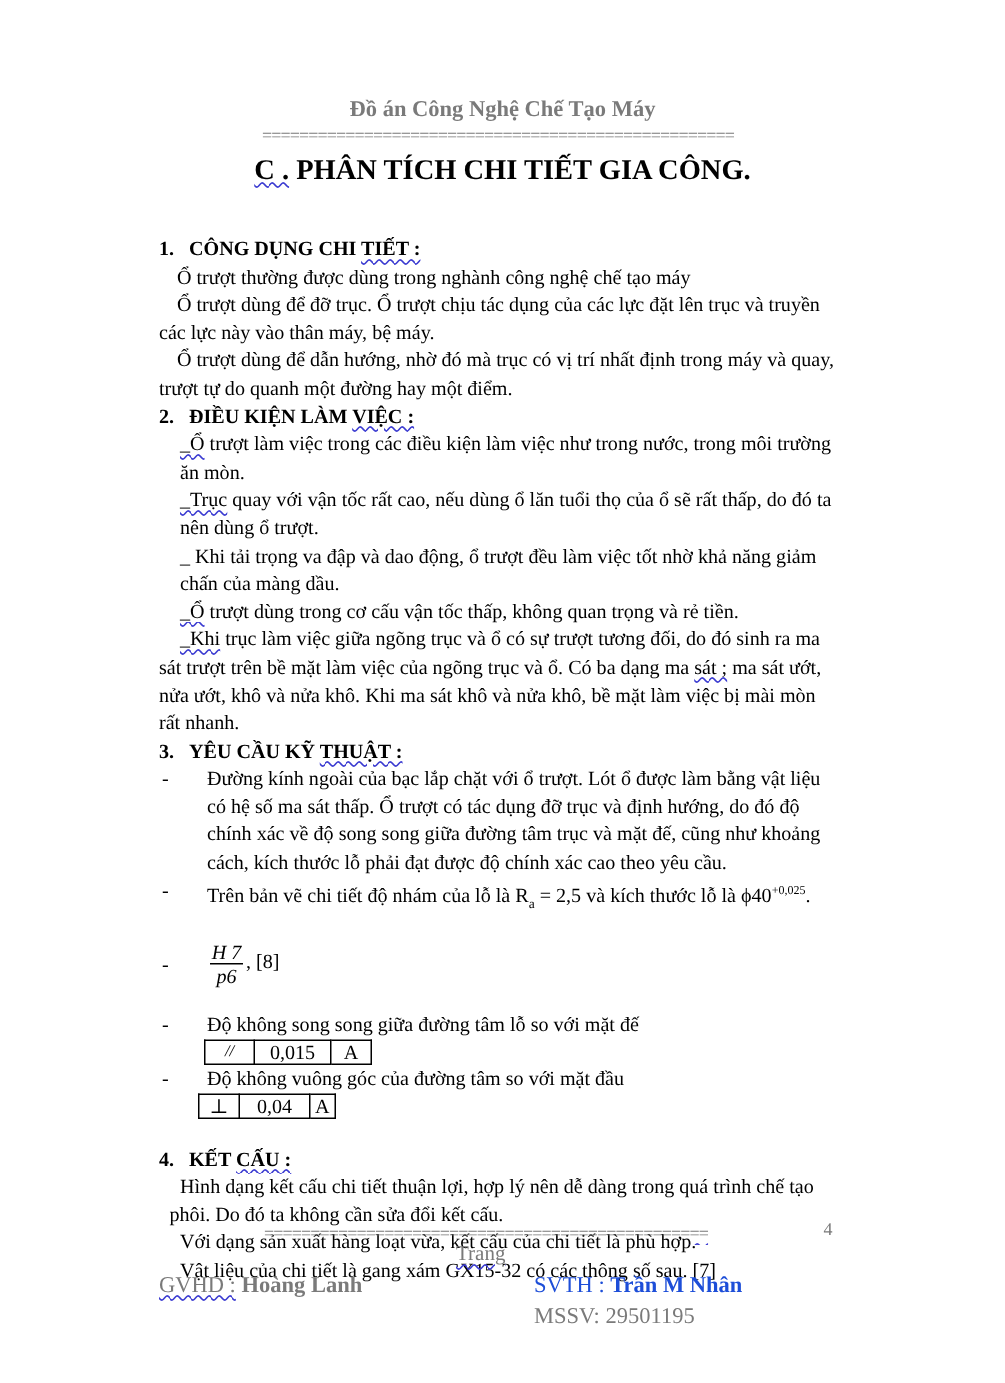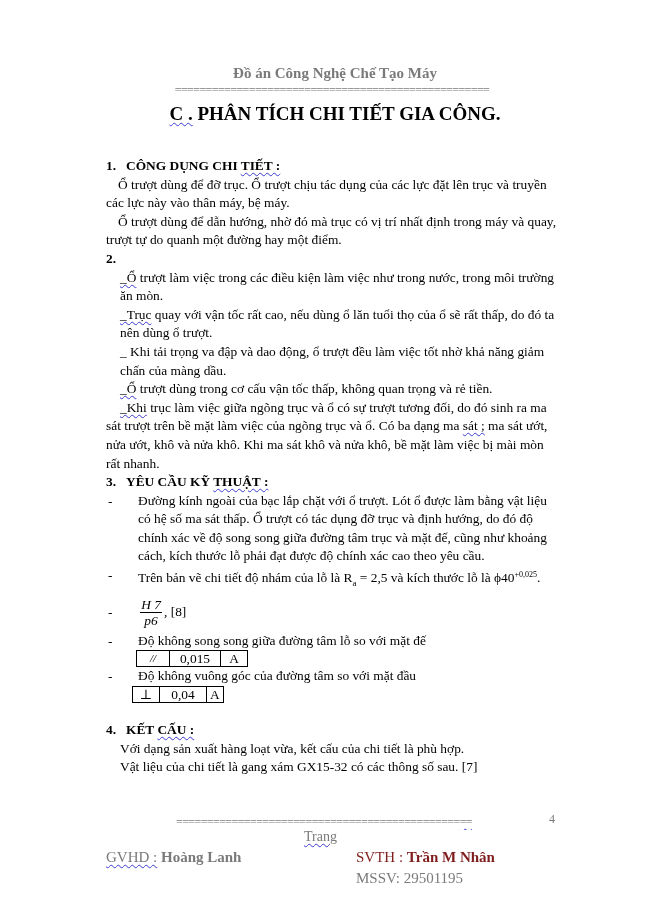--- a/index.html
+++ b/index.html
@@ -27,31 +27,31 @@
     .h { font-weight: bold; display: flex; }
     .h .num { width: 20px; }
     p { margin: 0; }
     .indent { text-indent: 12px; }
     .blk { padding-left: 14px; }
     .dash { display: flex; }
     .dash .d { width: 30px; flex: 0 0 30px; padding-left: 2px; }
     .dash .t { flex: 1; }
     .tol { border-collapse: collapse; margin-left: 30px; font-size: 13.4px; line-height: 15px; }
     .tol td { border: 1px solid #000; padding: 0 6px; text-align: center; }
-    .frac { display: inline-flex; flex-direction: column; align-items: center; vertical-align: middle; font-style: italic; line-height: 15px; margin: 0 2px; }
+    .frac { display: inline-flex; flex-direction: column; align-items: center; vertical-align: middle; font-style: italic; line-height: 15px; margin: 12px 2px; }
     .frac .bar { border-top: 1px solid #000; width: 22px; }
     sup { font-size: 8px; }
     .footer-rule {
       position: absolute; top: 815px; left: 128px; width: 392px; text-align: center;
       font-size: 12px; color: #7a7a7a; letter-spacing: -0.6px; overflow: hidden; white-space: nowrap;
     }
     .page-num { position: absolute; top: 812px; left: 549px; font-size: 12px; color: #7a7a7a; }
     .trang { position: absolute; top: 829px; left: 304px; font-size: 14px; color: #7a7a7a; }
     .gvhd { position: absolute; top: 849px; left: 106px; font-size: 15px; color: #7a7a7a; }
-    .svth { position: absolute; top: 849px; left: 356px; font-size: 15px; color: #7f1d1d; }
+    .svth { position: absolute; top: 849px; left: 356px; font-size: 15px; color: #1d4ed8; }
     .mssv { position: absolute; top: 870px; left: 356px; font-size: 15px; color: #7a7a7a; }
     b { font-weight: bold; }
   </style>
 </head>
 <body>
 
 <div class="page">
 
   <div class="header-title">Đồ án Công Nghệ Chế Tạo Máy</div>
   <div class="header-rule">===================================================</div>
@@ -59,25 +59,27 @@
   <div class="chapter-title">
     <span class="squig">C .</span><span> PHÂN TÍCH CHI TIẾT GIA CÔNG.</span>
   </div>
 
   <div class="content">
 
     <div class="h">
       <span class="num">1.</span>
       <span><span>CÔNG DỤNG CHI </span><span class="squig">TIẾT :</span></span>
     </div>
+    <p class="indent">Ổ trượt thường được dùng trong nghành công nghệ chế tạo máy</p>
     <p class="indent">Ổ trượt dùng để đỡ trục. Ổ trượt chịu tác dụng của các lực đặt lên trục và truyền các lực này vào thân máy, bệ máy.</p>
     <p class="indent">Ổ trượt dùng để dẫn hướng, nhờ đó mà trục có vị trí nhất định trong máy và quay, trượt tự do quanh một đường hay một điểm.</p>
 
     <div class="h">
       <span class="num">2.</span>
+      <span><span>ĐIỀU KIỆN LÀM </span><span class="squig">VIỆC :</span></span>
     </div>
     <p class="blk"><span class="squig">_Ổ</span><span> trượt làm việc trong các điều kiện làm việc như trong nước, trong môi trường ăn mòn.</span></p>
     <p class="blk"><span class="squig">_Trục</span><span> quay với vận tốc rất cao, nếu dùng ổ lăn tuổi thọ của ổ sẽ rất thấp, do đó ta nên dùng ổ trượt.</span></p>
     <p class="blk"><span>_</span><span> Khi tải trọng va đập và dao động, ổ trượt đều làm việc tốt nhờ khả năng giảm chấn của màng dầu.</span></p>
     <p class="blk"><span class="squig">_Ổ</span><span> trượt dùng trong cơ cấu vận tốc thấp, không quan trọng và rẻ tiền.</span></p>
     <p class="blk" style="padding-left:0;text-indent:14px"><span class="squig">_Khi</span><span> trục làm việc giữa ngõng trục và ổ có sự trượt tương đối, do đó sinh ra ma sát trượt trên bề mặt làm việc của ngõng trục và ổ. Có ba dạng ma </span><span class="squig">sát ;</span><span> ma sát ướt, nửa ướt, khô và nửa khô. Khi ma sát khô và nửa khô, bề mặt làm việc bị mài mòn rất nhanh.</span></p>
 
     <div class="h">
       <span class="num">3.</span>
       <span><span>YÊU CẦU KỸ </span><span class="squig">THUẬT :</span></span>
@@ -123,20 +125,21 @@
         <td style="width:34px">0,04</td>
         <td style="width:6px;padding:0 3px">A</td>
       </tr>
     </tbody>
       </table>
 
     <div class="h" style="margin-top:18px">
       <span class="num">4.</span>
       <span><span>KẾT </span><span class="squig">CẤU :</span></span>
     </div>
+    <p style="padding-left:7px;text-indent:7px">Hình dạng kết cấu chi tiết thuận lợi, hợp lý nên dễ dàng trong quá trình chế tạo phôi. Do đó ta không cần sửa đổi kết cấu.</p>
     <p class="indent" style="padding-left:2px">Với dạng sản xuất hàng loạt vừa, kết cấu của chi tiết là phù hợp.</p>
     <p class="indent" style="padding-left:2px">Vật liệu của chi tiết là gang xám GX15-32 có các thông số sau. [7]</p>
   </div>
 
   <div class="footer-rule"><span>==============================================</span><span class="squig">==</span></div>
   <div class="page-num">4</div>
   <div class="trang squig">Trang</div>
   <div class="gvhd"><span class="squig">GVHD :</span><b> Hoàng Lanh</b></div>
   <div class="svth"><span>SVTH : </span><b>Trần M Nhân</b></div>
   <div class="mssv">MSSV: 29501195</div>

